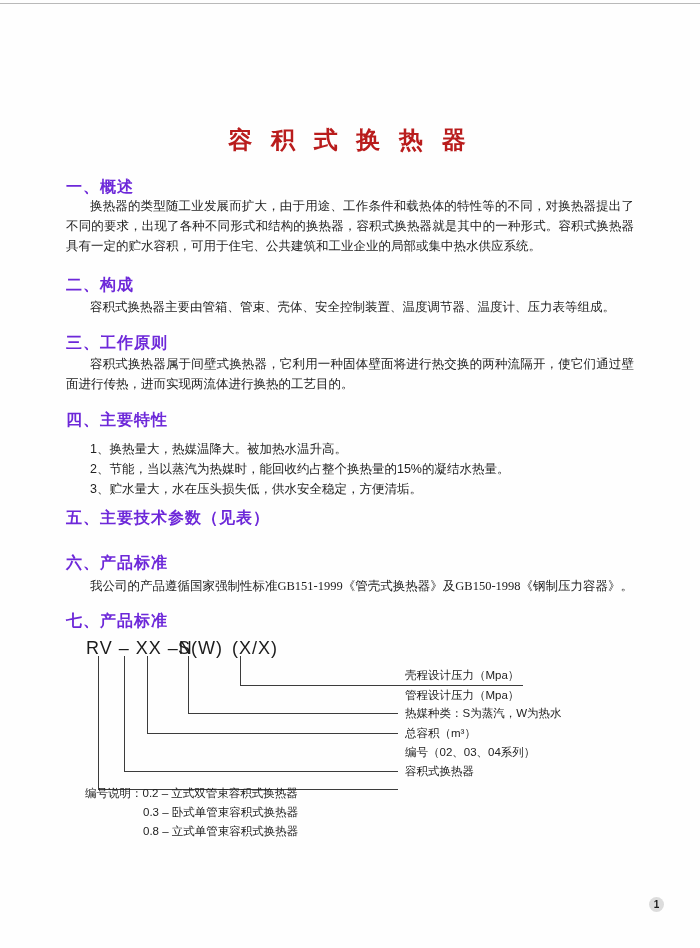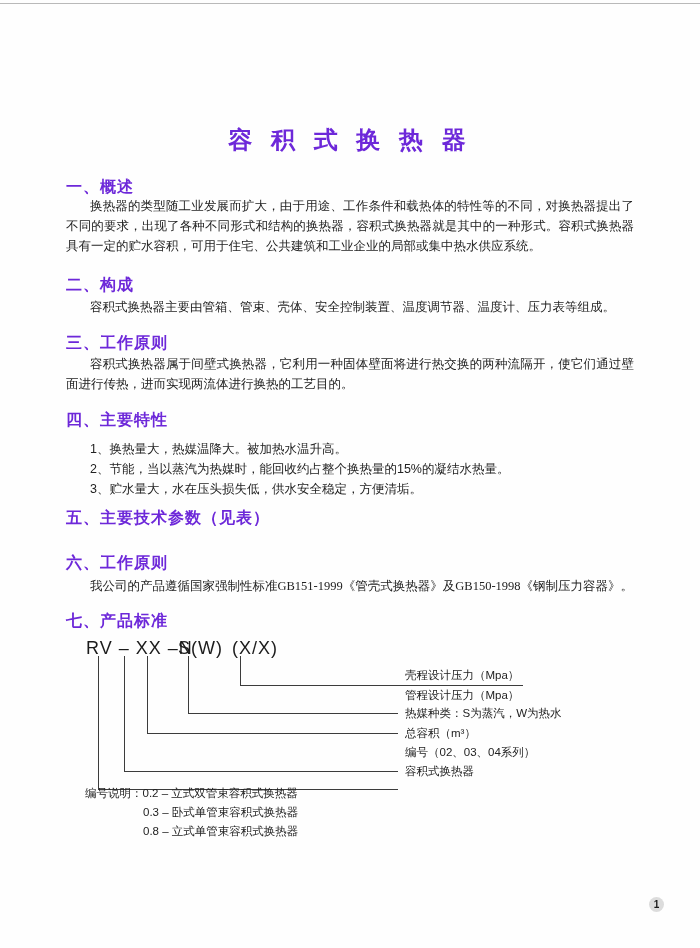--- a/index.html
+++ b/index.html
@@ -7,21 +7,21 @@
     position:relative;
     width:700px;height:948px;
     background:#fefefe;
     font-family:"Liberation Sans","DejaVu Sans",sans-serif;
     color:#1d1d1d;
     overflow:hidden;
   }
   .top-edge{position:absolute;left:0;top:3px;width:700px;height:1px;background:#b9b9b9;}
   .doc-title{
     position:absolute;left:0;top:125px;width:700px;
-    text-align:center;font-size:24px;font-weight:bold;color:#6d28d9;
+    text-align:center;font-size:24px;font-weight:bold;color:#b91c1c;
     letter-spacing:6px;line-height:30px;white-space:pre;
   }
   .h{
     position:absolute;left:66px;
     font-size:16px;font-weight:bold;color:#6d28d9;line-height:18px;
     letter-spacing:1px;white-space:nowrap;
   }
   .p{
     position:absolute;left:66px;width:568px;
     font-size:12.5px;line-height:20px;color:#222;
@@ -74,21 +74,21 @@
 
   <div class="h" style="top:411px">四、主要特性</div>
   <div class="li-block" style="top:439px">
     <div>1、换热量大，热媒温降大。被加热水温升高。</div>
     <div>2、节能，当以蒸汽为热媒时，能回收约占整个换热量的15%的凝结水热量。</div>
     <div>3、贮水量大，水在压头损失低，供水安全稳定，方便清垢。</div>
   </div>
 
   <div class="h" style="top:509px">五、主要技术参数（见表）</div>
 
-  <div class="h" style="top:554px">六、工作原则</div>
+  <div class="h" style="top:554px">六、产品标准</div>
   <div class="p indent" style="top:576px">我公司的产品遵循国家强制性标准GB151-1999《管壳式换热器》及GB150-1998《钢制压力容器》。</div>
 
   <div class="h" style="top:612px">七、产品标准</div>
 
   <div class="diagram">
     <span class="code c1">RV – XX –N</span>
     <span class="code c2">S(W)</span>
     <span class="code c3">(X/X)</span>
 
     <div class="conn" style="left:174px;top:18px;width:163px;height:29px"></div>

